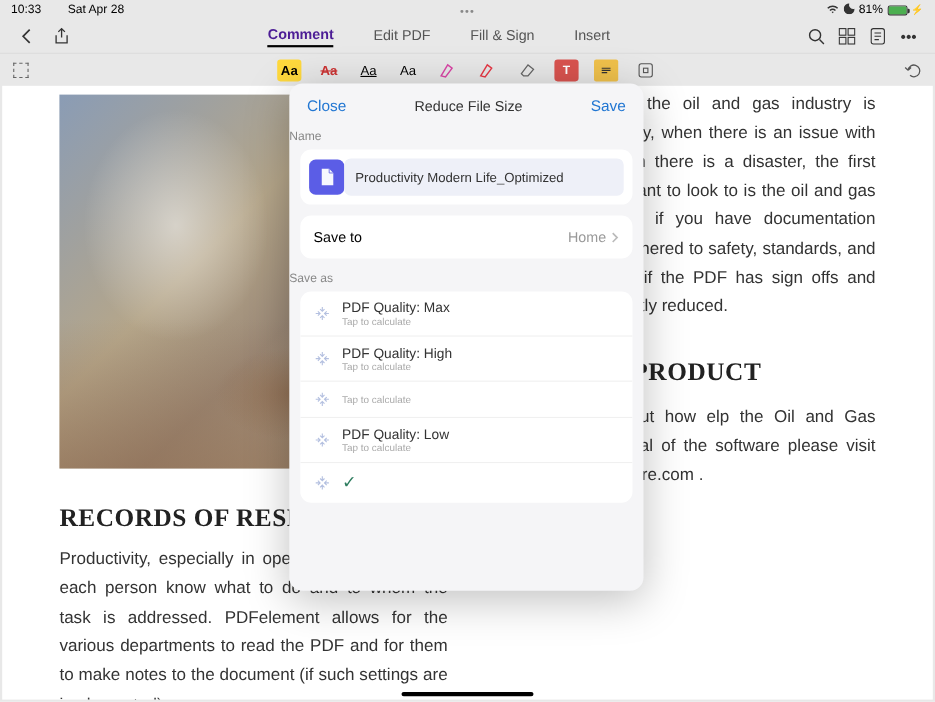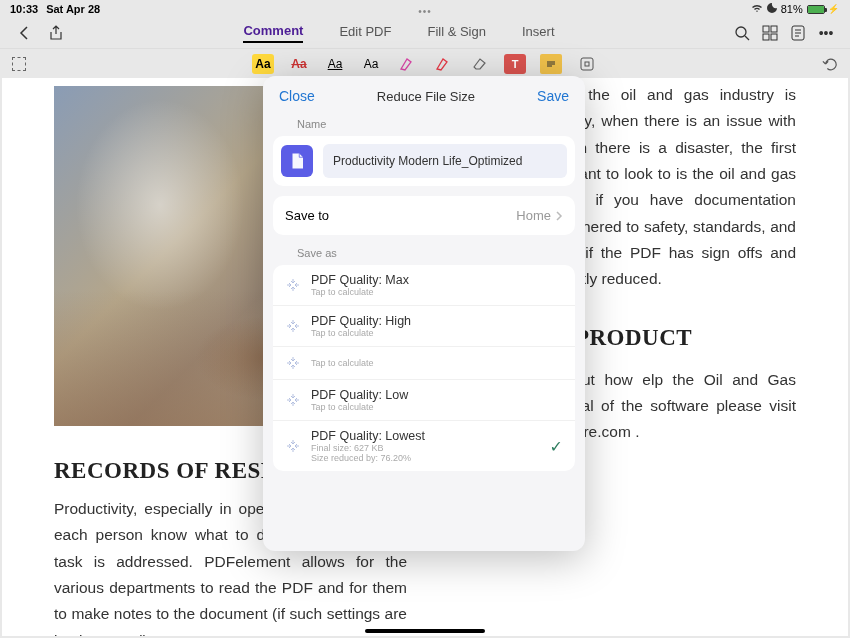--- a/index.html
+++ b/index.html
@@ -13,21 +13,21 @@
 }
 .status-bar {
   display: flex;
   justify-content: space-between;
   align-items: center;
   padding: 2px 10px;
   font-size: 11px;
   background: #e8e8e8;
   height: 18px;
 }
-.status-left { display: flex; gap: 8px; font-weight: bold; }
+.status-left { display: flex; gap: 24px; }
 .status-right { display: flex; gap: 4px; align-items: center; }
 .top-bar {
   display: flex;
   align-items: center;
   justify-content: space-between;
   padding: 4px 16px;
   background: #e8e8e8;
   height: 30px;
 }
 .top-left { display: flex; gap: 16px; align-items: center; }
@@ -112,29 +112,28 @@
 .modal-header {
   display: flex;
   justify-content: space-between;
   align-items: center;
   padding: 12px 16px 10px;
   font-size: 14px;
 }
 .modal-title { font-weight: 500; color: #333; font-size: 13px;}
 .modal-close { color: #2176d2; }
 .modal-save { color: #2176d2; font-weight: 500; }
-.section-label { font-size: 11px; color: #888; padding: 4px 34px 6px;}
+.section-label { font-size: 11px; color: #888; padding: 4px 0 6px;}
 .file-card {
   margin: 0 10px;
   background: #fff;
   border-radius: 10px;
   padding: 8px;
   display: flex;
   align-items: center;
-  gap: 10px;
 }
 .file-icon {
   width: 32px; height: 32px;
   background: #5b5de6;
   border-radius: 6px;
   display: flex;
   align-items: center;
   justify-content: center;
 }
 .file-icon svg { width: 18px; height: 18px; }
@@ -388,22 +387,17 @@
             </svg></span>
           <div class="quality-text">
             <div class="quality-title">PDF Quality: Low</div>
             <div class="quality-sub" style="white-space: pre-line;">Tap to calculate</div>
           </div>
         </div>
         <div class="quality-item">
           <span class="arrows-icon"><svg width="16" height="16" viewBox="0 0 16 16">
               <path d="M8 2 L8 6 M6 4 L8 6 L10 4 M8 14 L8 10 M6 12 L8 10 L10 12 M2 8 L6 8 M4 6 L6 8 L4 10 M14 8 L10 8 M12 6 L10 8 L12 10" stroke="#b4c0e0" stroke-width="1" fill="none"></path>
             </svg></span>
-          <div class="quality-text">
-            <div class="quality-title">PDF Quality: Lowest</div>
-            <div class="quality-sub" style="white-space: pre-line;">Final size: 627 KB
-Size reduced by: 76.20%</div>
-          </div>
           <span class="check">✓</span>
         </div>
       </div>
   </div>
 </div>
 
 </body></html>

